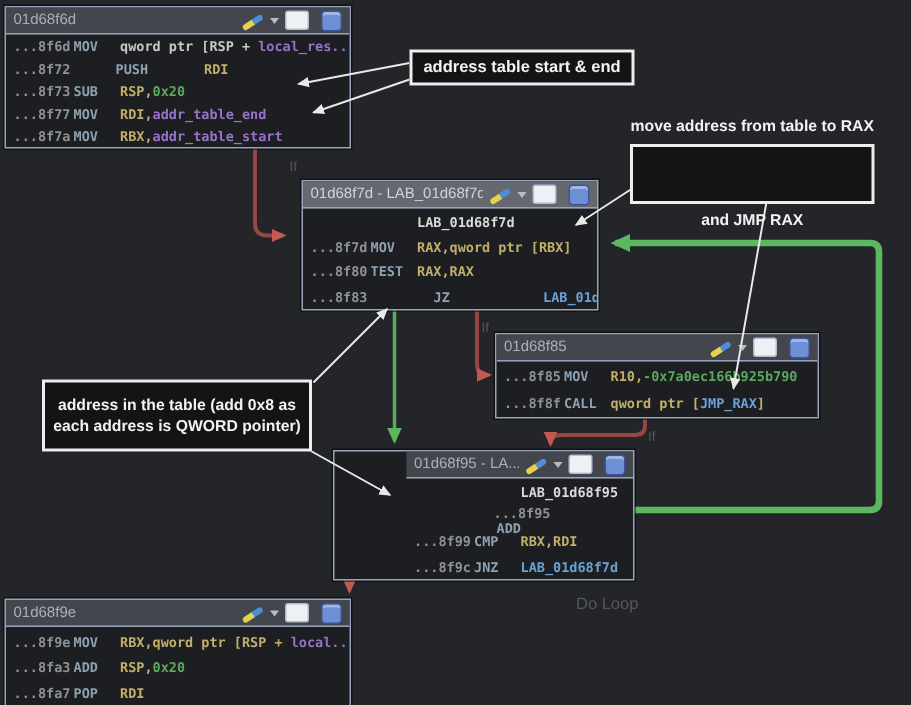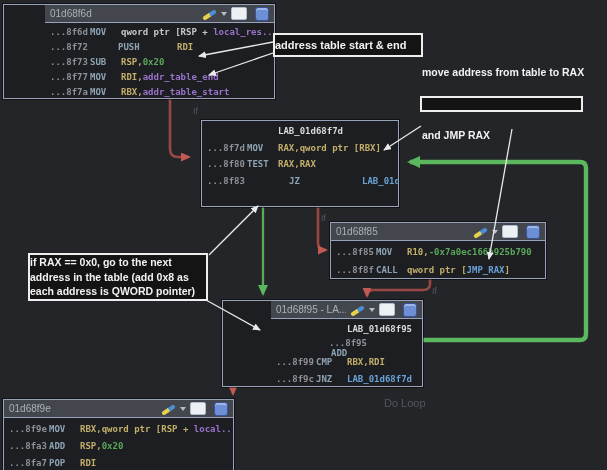--- a/index.html
+++ b/index.html
@@ -37,21 +37,21 @@
   .addr{width:40px;padding-left:5px;color:var(--addr);flex:none;}
   .mn{width:31px;color:var(--mnemonic);flex:none;}
   .ops{white-space:pre;overflow:hidden;}
   .lbl{padding-left:76px;}
   .tk-plain{color:var(--plain);} .tk-register{color:var(--register);}
   .tk-number{color:var(--number);} .tk-label{color:var(--label);}
   .tk-jump{color:var(--jump);}   .tk-white{color:var(--white);}
 
   
   .callout{position:absolute;background:var(--callout_bg);border:2px solid var(--callout_border);
-           display:flex;flex-direction:column;justify-content:center;align-items:flex-start;
+           display:flex;flex-direction:column;justify-content:center;align-items:center;
            font:bold 11px "Liberation Sans",sans-serif;color:#f2f2f2;line-height:15px;
            white-space:nowrap;box-sizing:border-box;}
   [data-name="callout-move-jmp"]{font-size:10.5px;}
   [data-name="callout-next-address"]{font-size:10.5px;line-height:14.5px;}
 
   .edge-label{position:absolute;font-family:"Liberation Sans",sans-serif;color:var(--edge_label);}
 </style>
 </head>
 <body>
 
@@ -81,39 +81,48 @@
   </svg>
 
   <div class="labels-layer" data-name="edge-labels-layer">
       <span class="edge-label" data-name="edge-label" style="left: 193px; top: 106px; font-size: 9px;">If</span>
       <span class="edge-label" data-name="edge-label" style="left: 321px; top: 213px; font-size: 9px;">If</span>
       <span class="edge-label" data-name="edge-label" style="left: 432px; top: 286px; font-size: 9px;">If</span>
       <span class="edge-label" data-name="edge-label" style="left: 384px; top: 349px; font-size: 11px; margin-top: 48px;">Do Loop</span>
     </div>
 
   <div class="blocks-layer" data-name="blocks-layer">
-      <div class="block" data-name="basic-block-01d68f6d" style="left: 3px; top: 4px; width: 229px; height: 93px; padding-left: 41px;">
+      <div class="block" data-name="basic-block-01d68f6d" style="left: 3px; top: 4px; width: 229px; height: 93px;">
         <div class="block-header" data-name="block-header">
           <span class="block-title" data-name="block-title">01d68f6d</span>
           <span class="hdr-icons" data-name="header-icons">
             <span class="ic paint-icon" data-name="paint-icon"></span>
             <span class="ic caret-icon" data-name="caret-icon"></span>
             <span class="ic maximize-icon" data-name="maximize-icon"></span>
             <span class="ic group-icon" data-name="group-icon"></span>
           </span>
         </div>
         <div class="block-body" data-name="block-body">
           <div class="row" data-name="instruction-row" style="height: 14.8px;"><span class="addr" data-name="instruction-address">...8f6d</span><span class="mn" data-name="instruction-mnemonic">MOV</span><span class="ops" data-name="instruction-operands"><span class="tk-plain" data-name="operand-token">qword ptr [RSP + </span><span class="tk-label" data-name="operand-token">local_res...</span></span></div>
           <div class="row" data-name="instruction-row" style="height: 14.8px; gap: 28px;"><span class="addr" data-name="instruction-address">...8f72</span><span class="mn" data-name="instruction-mnemonic">PUSH</span><span class="ops" data-name="instruction-operands"><span class="tk-register" data-name="operand-token">RDI</span></span></div>
           <div class="row" data-name="instruction-row" style="height: 14.8px;"><span class="addr" data-name="instruction-address">...8f73</span><span class="mn" data-name="instruction-mnemonic">SUB</span><span class="ops" data-name="instruction-operands"><span class="tk-register" data-name="operand-token">RSP,</span><span class="tk-number" data-name="operand-token">0x20</span></span></div>
           <div class="row" data-name="instruction-row" style="height: 14.8px;"><span class="addr" data-name="instruction-address">...8f77</span><span class="mn" data-name="instruction-mnemonic">MOV</span><span class="ops" data-name="instruction-operands"><span class="tk-register" data-name="operand-token">RDI,</span><span class="tk-label" data-name="operand-token">addr_table_end</span></span></div>
           <div class="row" data-name="instruction-row" style="height: 14.8px;"><span class="addr" data-name="instruction-address">...8f7a</span><span class="mn" data-name="instruction-mnemonic">MOV</span><span class="ops" data-name="instruction-operands"><span class="tk-register" data-name="operand-token">RBX,</span><span class="tk-label" data-name="operand-token">addr_table_start</span></span></div>
         </div>
       </div>
       <div class="block selected" data-name="basic-block-01d68f7d" style="left: 201px; top: 120px; width: 196px; height: 85px;">
+        <div class="block-header" data-name="block-header">
+          <span class="block-title" data-name="block-title">01d68f7d - LAB_01d68f7d</span>
+          <span class="hdr-icons" data-name="header-icons">
+            <span class="ic paint-icon" data-name="paint-icon"></span>
+            <span class="ic caret-icon" data-name="caret-icon"></span>
+            <span class="ic maximize-icon" data-name="maximize-icon"></span>
+            <span class="ic group-icon" data-name="group-icon"></span>
+          </span>
+        </div>
         <div class="block-body" data-name="block-body">
           <div class="row" data-name="instruction-row" style="height: 16.5px;"><span class="lbl tk-white" data-name="code-label">LAB_01d68f7d</span></div>
           <div class="row" data-name="instruction-row" style="height: 16.5px;"><span class="addr" data-name="instruction-address">...8f7d</span><span class="mn" data-name="instruction-mnemonic">MOV</span><span class="ops" data-name="instruction-operands"><span class="tk-register" data-name="operand-token">RAX,qword ptr [RBX]</span></span></div>
           <div class="row" data-name="instruction-row" style="height: 16.5px;"><span class="addr" data-name="instruction-address">...8f80</span><span class="mn" data-name="instruction-mnemonic">TEST</span><span class="ops" data-name="instruction-operands"><span class="tk-register" data-name="operand-token">RAX,RAX</span></span></div>
           <div class="row" data-name="instruction-row" style="height: 16.5px; gap: 42px;"><span class="addr" data-name="instruction-address">...8f83</span><span class="mn" data-name="instruction-mnemonic">JZ</span><span class="ops" data-name="instruction-operands"><span class="tk-jump" data-name="operand-token">LAB_01d68f95</span></span></div>
         </div>
       </div>
       <div class="block" data-name="basic-block-01d68f85" style="left: 330px; top: 222px; width: 214px; height: 55px;">
         <div class="block-header" data-name="block-header">
           <span class="block-title" data-name="block-title">01d68f85</span>
@@ -170,23 +179,22 @@
     <path data-name="annotation-arrow-mov-rax" d="M421,126 L384,150" stroke="#e9e9e9" stroke-width="1.3" fill="none" marker-end="url(#arrWhite)"></path>
     <path data-name="annotation-arrow-jmp-rax" d="M512,129 L489,259" stroke="#e9e9e9" stroke-width="1.3" fill="none" marker-end="url(#arrWhite)"></path>
     <path data-name="annotation-arrow-jz" d="M209,255 L258,206" stroke="#e9e9e9" stroke-width="1.3" fill="none" marker-end="url(#arrWhite)"></path>
     <path data-name="annotation-arrow-add8" d="M206,300 L260,330" stroke="#e9e9e9" stroke-width="1.3" fill="none" marker-end="url(#arrWhite)"></path>
   </svg>
 
   <div class="callouts-layer" data-name="callouts-layer">
       <div class="callout" data-name="callout-table-bounds" style="left: 273px; top: 33px; width: 150px; height: 24px;">
         <div class="callout-line" data-name="callout-text">address table start &amp; end</div>
       </div>
-      <div class="callout" data-name="callout-move-jmp" style="left: 420px; top: 96px; width: 163px; height: 16px; gap: 48px;">
+      <div class="callout" data-name="callout-move-jmp" style="left: 420px; top: 96px; width: 163px; height: 40px; gap: 48px;">
         <div class="callout-line" data-name="callout-text">move address from table to RAX</div>
         <div class="callout-line" data-name="callout-text">and JMP RAX</div>
       </div>
       <div class="callout" data-name="callout-next-address" style="left: 28px; top: 253px; width: 180px; height: 48px;">
-        <div class="callout-line" data-name="callout-text">if RAX == 0x0, go to the next</div>
         <div class="callout-line" data-name="callout-text">address in the table (add 0x8 as</div>
         <div class="callout-line" data-name="callout-text">each address is QWORD pointer)</div>
       </div>
     </div>
 </div>
 
 </body></html>

